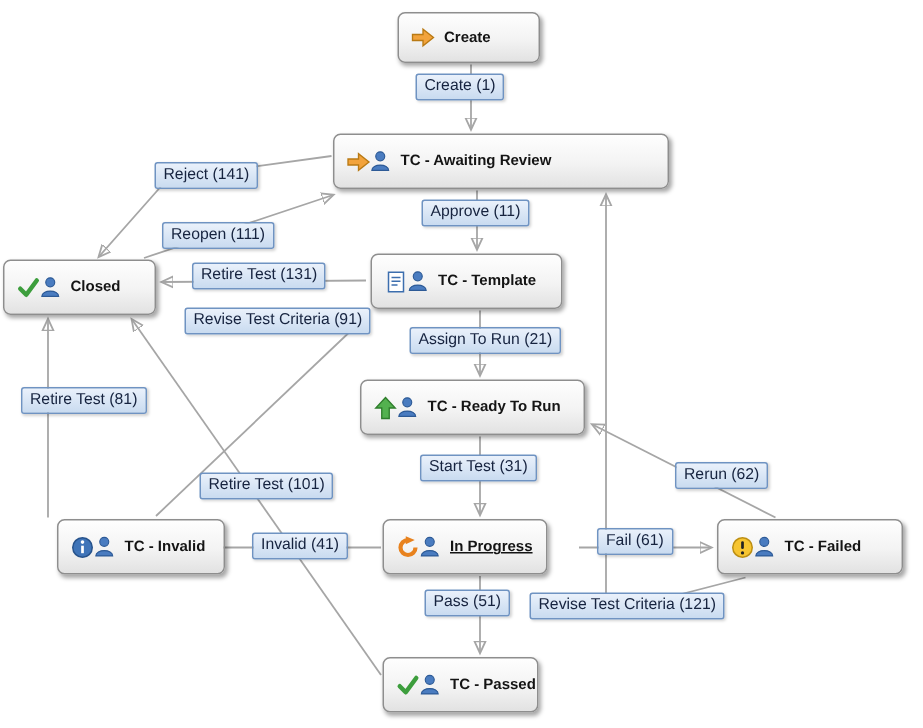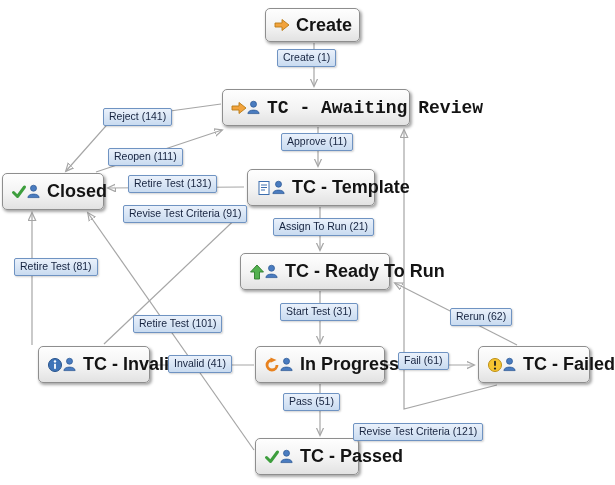--- a/index.html
+++ b/index.html
@@ -17,21 +17,21 @@
     position: absolute;
     display: flex;
     align-items: center;
     gap: 4px;
     padding: 0 8px;
     border: 1px solid #8e8e8e;
     border-radius: 5px;
     background: linear-gradient(180deg, #fefefe 0%, #f3f3f3 55%, #e2e2e2 100%);
     box-shadow: 1.5px 2px 3px rgba(0,0,0,0.35);
     font-weight: bold;
-    font-size: 18px;
+    font-size: 10px;
     color: #141414;
     white-space: nowrap;
   }
   .node .ic { display: flex; align-items: center; flex: 0 0 auto; }
   .node .ic.person { margin-left: -5px; }
   .node .nl { padding-left: 2px; }
   .elabel {
     position: absolute;
     padding: 1px 5px 2px 5px;
     background: linear-gradient(180deg, #eaf1fb 0%, #c9dbf0 100%);
@@ -74,21 +74,21 @@
 
   <div class="node" style="left:265px; top:8px; width:95px; height:34px;">
     <span class="ic">
       <svg viewBox="0 0 16 16" width="16" height="16">
           <polygon points="1,6 8,6 8,2.5 15,8 8,13.5 8,10 1,10" fill="#f2a33c" stroke="#b97a14" stroke-width="0.9"></polygon>
         </svg>
     </span>
     <span class="nl">Create</span>
   </div>
 
-  <div class="node" style="left:222px; top:89px; width:188px; height:37px;font-family:Liberation Mono, monospace;">
+  <div class="node" style="left:222px; top:89px; width:224px; height:37px;">
     <span class="ic">
       <svg viewBox="0 0 16 16" width="16" height="16">
           <polygon points="1,6 8,6 8,2.5 15,8 8,13.5 8,10 1,10" fill="#f2a33c" stroke="#b97a14" stroke-width="0.9"></polygon>
         </svg>
     </span>
     <span class="ic person">
       <svg viewBox="0 0 16 16" width="15" height="15">
           <circle cx="8" cy="4.5" r="3.2" fill="#4a7cc0" stroke="#2d5a96" stroke-width="0.8"></circle>
           <path d="M2,14.5 C2,9.5 14,9.5 14,14.5 Z" fill="#4a7cc0" stroke="#2d5a96" stroke-width="0.8"></path>
         </svg>
@@ -154,37 +154,37 @@
     </span>
     <span class="ic person">
       <svg viewBox="0 0 16 16" width="15" height="15">
           <circle cx="8" cy="4.5" r="3.2" fill="#4a7cc0" stroke="#2d5a96" stroke-width="0.8"></circle>
           <path d="M2,14.5 C2,9.5 14,9.5 14,14.5 Z" fill="#4a7cc0" stroke="#2d5a96" stroke-width="0.8"></path>
         </svg>
     </span>
     <span class="nl">TC - Invalid</span>
   </div>
 
-  <div class="node" style="left:255px; top:346px; width:130px; height:37px;">
+  <div class="node" style="left:255px; top:346px; width:110px; height:37px;text-decoration:underline;">
     <span class="ic">
       <svg viewBox="0 0 16 16" width="16" height="16">
           <path d="M13,8 a5,5 0 1 1 -5,-5" fill="none" stroke="#e8821e" stroke-width="2.8"></path>
           <polygon points="6.5,0.5 12.5,3 6.5,5.8" fill="#e8821e"></polygon>
         </svg>
     </span>
     <span class="ic person">
       <svg viewBox="0 0 16 16" width="15" height="15">
           <circle cx="8" cy="4.5" r="3.2" fill="#4a7cc0" stroke="#2d5a96" stroke-width="0.8"></circle>
           <path d="M2,14.5 C2,9.5 14,9.5 14,14.5 Z" fill="#4a7cc0" stroke="#2d5a96" stroke-width="0.8"></path>
         </svg>
     </span>
     <span class="nl">In Progress</span>
   </div>
 
-  <div class="node" style="left:478px; top:346px; width:112px; height:37px;">
+  <div class="node" style="left:478px; top:346px; width:124px; height:37px;">
     <span class="ic">
       <svg viewBox="0 0 16 16" width="16" height="16">
           <circle cx="8" cy="8" r="6.5" fill="#f7c531" stroke="#bd8f13" stroke-width="1"></circle>
           <rect x="7.1" y="3.8" width="1.8" height="5.2" rx="0.9" fill="#222222"></rect>
           <circle cx="8" cy="11.6" r="1.1" fill="#222222"></circle>
         </svg>
     </span>
     <span class="ic person">
       <svg viewBox="0 0 16 16" width="15" height="15">
           <circle cx="8" cy="4.5" r="3.2" fill="#4a7cc0" stroke="#2d5a96" stroke-width="0.8"></circle>
@@ -214,17 +214,17 @@
   <div class="elabel" style="left:273px; top:218px;">Assign To Run (21)</div>
   <div class="elabel" style="left:280px; top:303px;">Start Test (31)</div>
   <div class="elabel" style="left:168px; top:355px;">Invalid (41)</div>
   <div class="elabel" style="left:283px; top:393px;">Pass (51)</div>
   <div class="elabel" style="left:398px; top:352px;">Fail (61)</div>
   <div class="elabel" style="left:450px; top:308px;">Rerun (62)</div>
   <div class="elabel" style="left:14px;  top:258px;">Retire Test (81)</div>
   <div class="elabel" style="left:123px; top:205px;">Revise Test Criteria (91)</div>
   <div class="elabel" style="left:133px; top:315px;">Retire Test (101)</div>
   <div class="elabel" style="left:108px; top:148px;">Reopen (111)</div>
-  <div class="elabel" style="left:353px; top:423px;">Revise Test Criteria (121)</div>
+  <div class="elabel" style="left:353px; top:395px;">Revise Test Criteria (121)</div>
   <div class="elabel" style="left:128px; top:175px;">Retire Test (131)</div>
   <div class="elabel" style="left:103px; top:108px;">Reject (141)</div>
 
 </div>
 
 </body></html>

